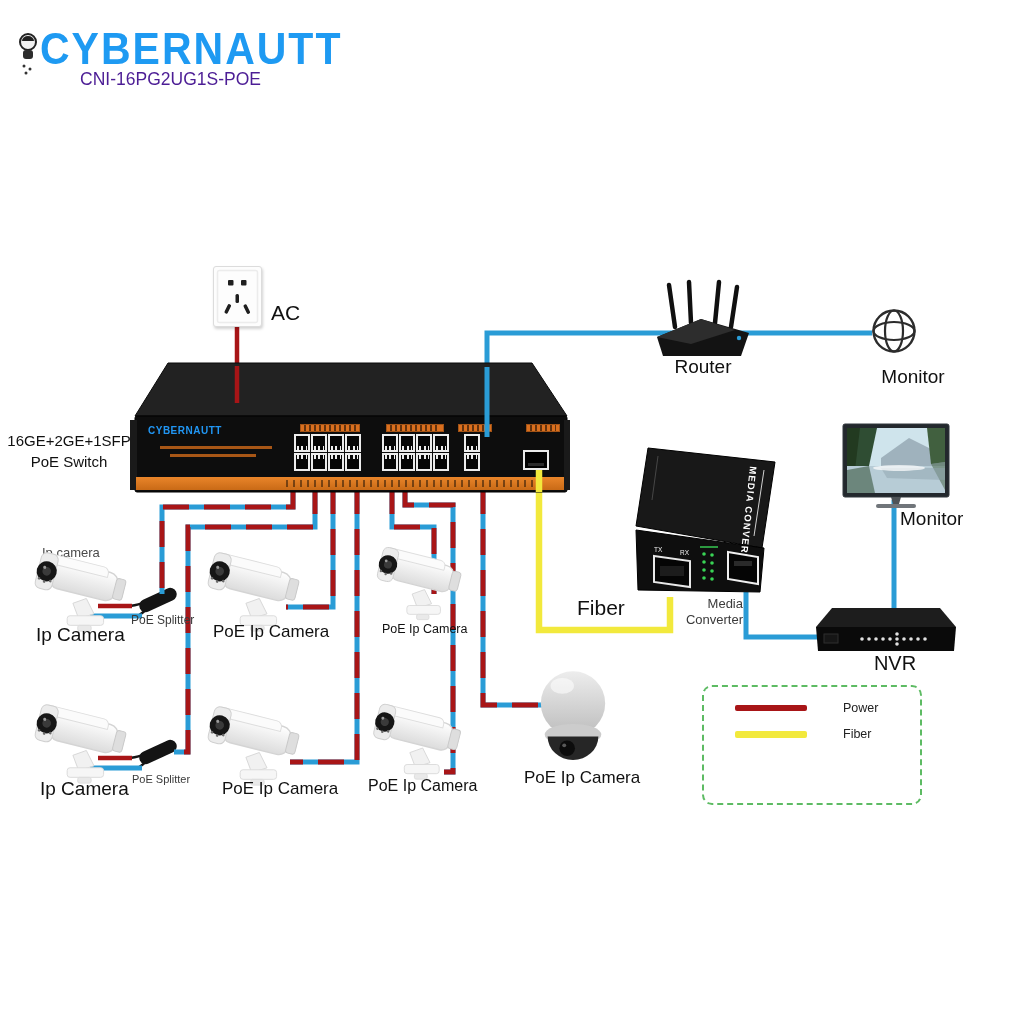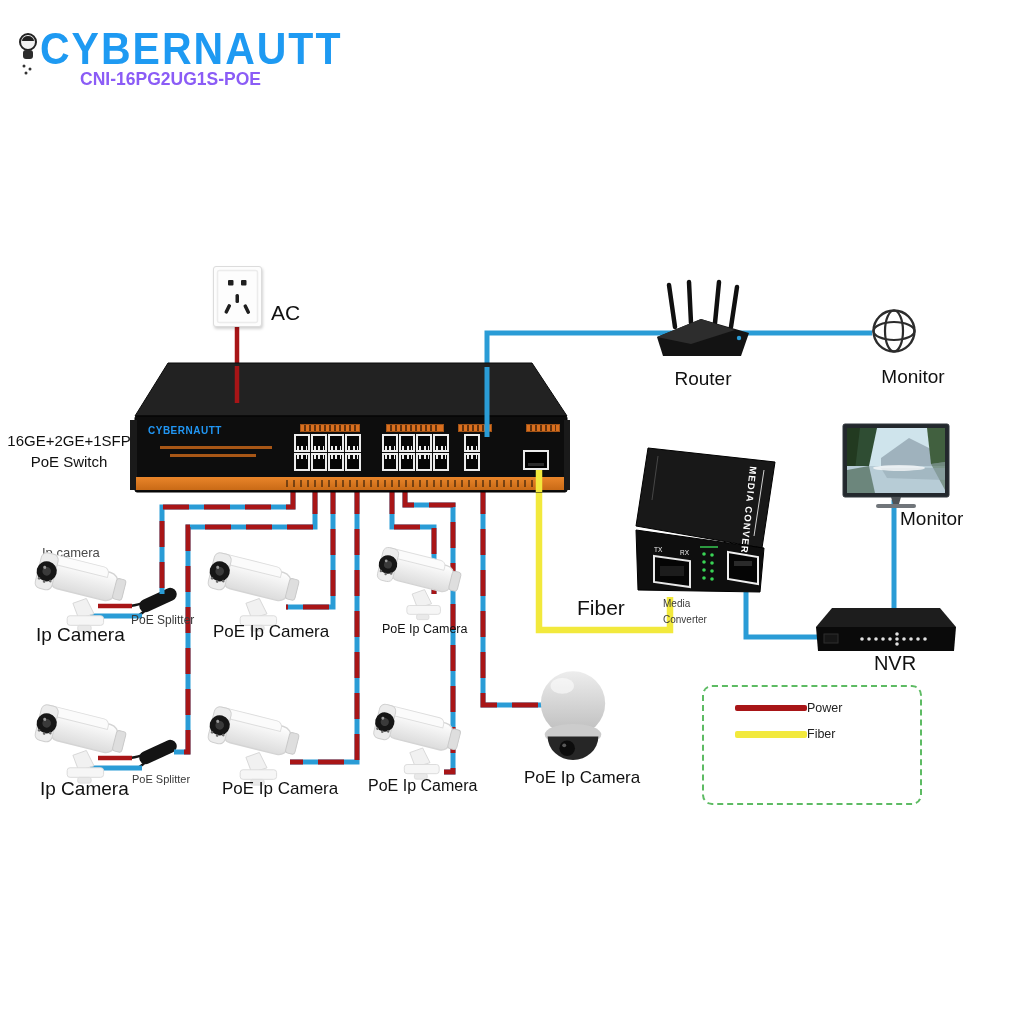--- a/index.html
+++ b/index.html
@@ -17,21 +17,21 @@
   .wire-dp-dash{fill:none;stroke:var(--power);stroke-width:5;stroke-dasharray:26 15;}
   
   .lbl{position:absolute;z-index:8;color:#101010;font-weight:400;white-space:nowrap;}
   .lbl.center{text-align:center;}
   .sublbl{position:absolute;z-index:8;color:#3a3a3a;font-weight:400;white-space:nowrap;}
   .dev{position:absolute;z-index:4;}
   
   #brand{position:absolute;left:40px;top:24px;font-size:41px;font-weight:800;letter-spacing:2px;
          color:var(--brand);transform:scaleY(1.08);transform-origin:top left;z-index:8;}
   #model{position:absolute;left:58px;top:69px;width:225px;text-align:center;font-size:17.5px;
-         font-weight:700;color:#8b5cf6;z-index:8;}
+         font-weight:400;color:#4c1d95;z-index:8;}
   
   #ac-outlet{left:213px;top:266px;width:47px;height:59px;background:#fdfdfd;border:1px solid #dcdcdc;
              border-radius:3px;box-shadow:1px 2px 3px rgba(0,0,0,.18);z-index:4;}
   
   #switch-body{left:130px;top:360px;width:440px;height:135px;z-index:3;}
   .rj45{position:relative;width:16px;height:18px;background:#060606;border:2px solid #ededed;box-sizing:border-box;}
   .rj45::after{content:"";position:absolute;left:1px;right:1px;height:4px;
        background:repeating-linear-gradient(90deg,#ededed 0 2px,transparent 2px 4.5px);}
   .rj45.t::after{bottom:0;} .rj45.b::after{top:0;}
   .portcol{display:flex;flex-direction:column;gap:1px;}
@@ -48,21 +48,21 @@
        font-weight:700;letter-spacing:.5px;}
   .sw-orangeline{position:absolute;height:3px;background:#b85f18;filter:blur(.4px);z-index:5;opacity:.9;}
   #sfp-port{position:absolute;left:523px;top:450px;width:26px;height:20px;background:#000;
        border:2px solid #e9e9e9;z-index:5;box-sizing:border-box;}
   #sfp-port::after{content:"";position:absolute;left:3px;right:3px;bottom:2px;height:3px;background:#2a2a2a;}
   
   #legend{left:702px;top:685px;width:216px;height:116px;border:2px dashed var(--legend-border);
        border-radius:10px;z-index:4;background:#fff;}
   .legend-row{position:relative;height:26px;display:flex;align-items:center;}
   .legend-row .sample{width:72px;margin-left:31px;border-radius:2px;}
-  .legend-row .legend-label{font-size:12.5px;color:#222;font-weight:400;}
+  .legend-row .legend-label{margin-left:36px;font-size:12.5px;color:#222;font-weight:400;}
   .sample.power{height:6px;background:var(--power);}
   .sample.data{height:5px;background:var(--data);}
   .sample.data-power{height:5px;background:repeating-linear-gradient(90deg,var(--power) 0 13px,var(--data) 13px 20px);}
   .sample.fiber{height:7px;background:var(--fiber);}
   #legend-rows{padding-top:8px;}
   .watermark{position:absolute;z-index:2;color:#4a4a4a;font-size:13px;font-weight:500;}
 </style>
 </head>
 <body>
 
@@ -170,21 +170,21 @@
     <svg width="100" height="85">
       <path d="M22,52 L16,10" stroke="#101010" stroke-width="4.5" stroke-linecap="round"></path>
       <path d="M38,48 L36,7" stroke="#101010" stroke-width="4.5" stroke-linecap="round"></path>
       <path d="M62,48 L66,7" stroke="#101010" stroke-width="4.5" stroke-linecap="round"></path>
       <path d="M78,52 L84,12" stroke="#101010" stroke-width="4.5" stroke-linecap="round"></path>
       <polygon points="4,62 48,44 96,58 88,81 10,81" fill="#131313"></polygon>
       <polygon points="4,62 48,44 82,55 38,69" fill="#2d2d2d"></polygon>
       <circle cx="86" cy="63" r="2.2" fill="#2a9cd6"></circle>
     </svg>
   </div>
-  <div class="lbl center" style="left:653px;top:368px;width:100px;font-size:19px">Router</div>
+  <div class="lbl center" style="left:653px;top:356px;width:100px;font-size:19px">Router</div>
 
   <div class="dev" style="left:871px;top:308px;width:46px;height:46px">
     <svg width="46" height="46">
       <circle cx="23" cy="23" r="20.5" fill="#ffffff" stroke="#2c2c2c" stroke-width="2.4"></circle>
       <ellipse cx="23" cy="23" rx="9" ry="20.5" fill="none" stroke="#2c2c2c" stroke-width="2.2"></ellipse>
       <ellipse cx="23" cy="23" rx="20.5" ry="9" fill="none" stroke="#2c2c2c" stroke-width="2.2"></ellipse>
     </svg>
   </div>
   <div class="lbl center" style="left:858px;top:366px;width:110px;font-size:19px">Monitor</div>
 
@@ -272,21 +272,21 @@
         <circle cx="76" cy="130" r="1.8"></circle>
           <circle cx="84" cy="131" r="1.8"></circle>
         <circle cx="76" cy="138" r="1.8"></circle>
           <circle cx="84" cy="139" r="1.8"></circle>
         <rect x="72" y="106" width="18" height="2" opacity="0.7"></rect>
       </g>
       <polygon points="100,112 130,117 130,144 100,139" fill="#050505" stroke="#f0f0f0" stroke-width="2"></polygon>
       <rect x="106" y="121" width="18" height="5" fill="#2a2a2a"></rect>
     </svg>
   </div>
-  <div class="sublbl center" style="left:663px;top:596px;width:80px;font-size:10px;text-align:left;line-height:16px">
+  <div class="sublbl center" style="left:663px;top:596px;width:80px;font-size:13px;text-align:right;line-height:16px">
     <div>Media</div>
     <div>Converter</div>
   </div>
   <div class="lbl" style="left:577px;top:596px;font-size:21px">Fiber</div>
 
   <div class="dev" style="left:838px;top:420px;width:115px;height:90px">
     <svg width="115" height="90">
       <rect x="5" y="4" width="106" height="73" rx="2" fill="#23282d" stroke="#31373c"></rect>
       <g transform="translate(9,8)">
         <rect width="98" height="65" fill="#cfe4ec"></rect>

